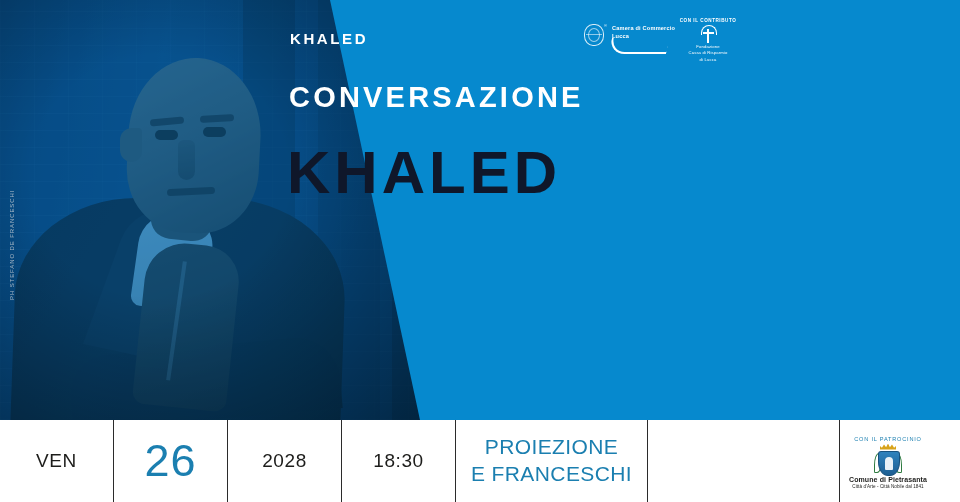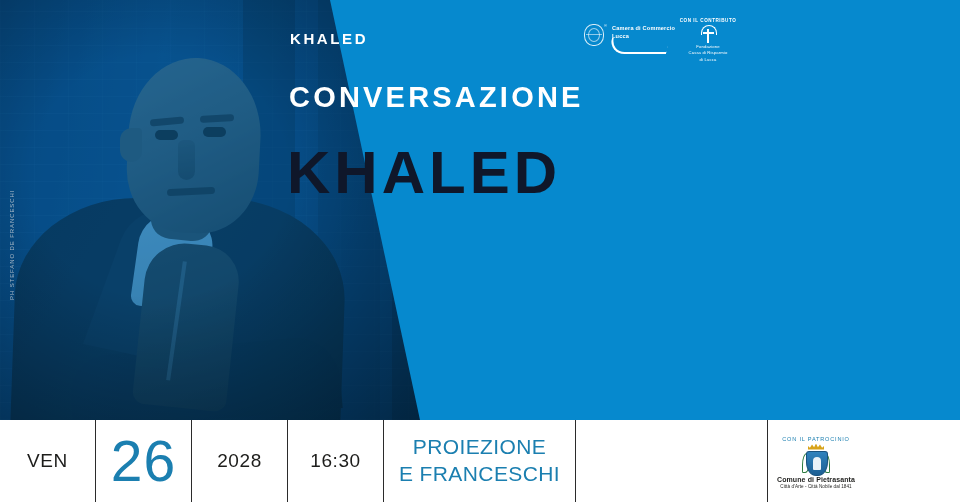--- a/index.html
+++ b/index.html
@@ -349,23 +349,23 @@
     position:relative;
     display:flex;
     align-items:center;
     justify-content:center;
     box-sizing:border-box;
     border-right:1px solid #2b2b2b;
     color:#1d1d1b;
     font-size:19px;
     letter-spacing:.6px;
   }
-  .cell.w96{ width:96px; }
+  .cell.w96{ width:114px; }
   .cell.w192{ width:192px;align-items:center; }
-  .cell.day{ color:#1B7FB0; font-size:57px; font-weight:300; letter-spacing:1px; }
+  .cell.day{ color:#1B7FB0; font-size:45px; font-weight:300; letter-spacing:1px; }
   .cell.evt{
     color:#1B7FB0;
     font-size:21px;
     line-height:1.28;
     letter-spacing:.4px;
     text-align:center;
   }
   .cell.blank{}
 
   
@@ -493,21 +493,21 @@
 
     <div class="title">
       <div>KHALED</div>
     </div>
   </div>
 
   <div class="bar">
     <div class="cell w96">VEN</div>
     <div class="cell w96 day">26</div>
     <div class="cell w96">2028</div>
-    <div class="cell w96">16:30</div>
+    <div class="cell w96">18:30</div>
     <div class="cell w192 evt">
       <div>
         <div>PROIEZIONE</div>
         <div>E FRANCESCHI</div>
       </div>
     </div>
     <div class="cell w192 blank"></div>
     <div class="cell patro">
       <div class="cap">CON IL PATROCINIO</div>
       <div class="crest">

